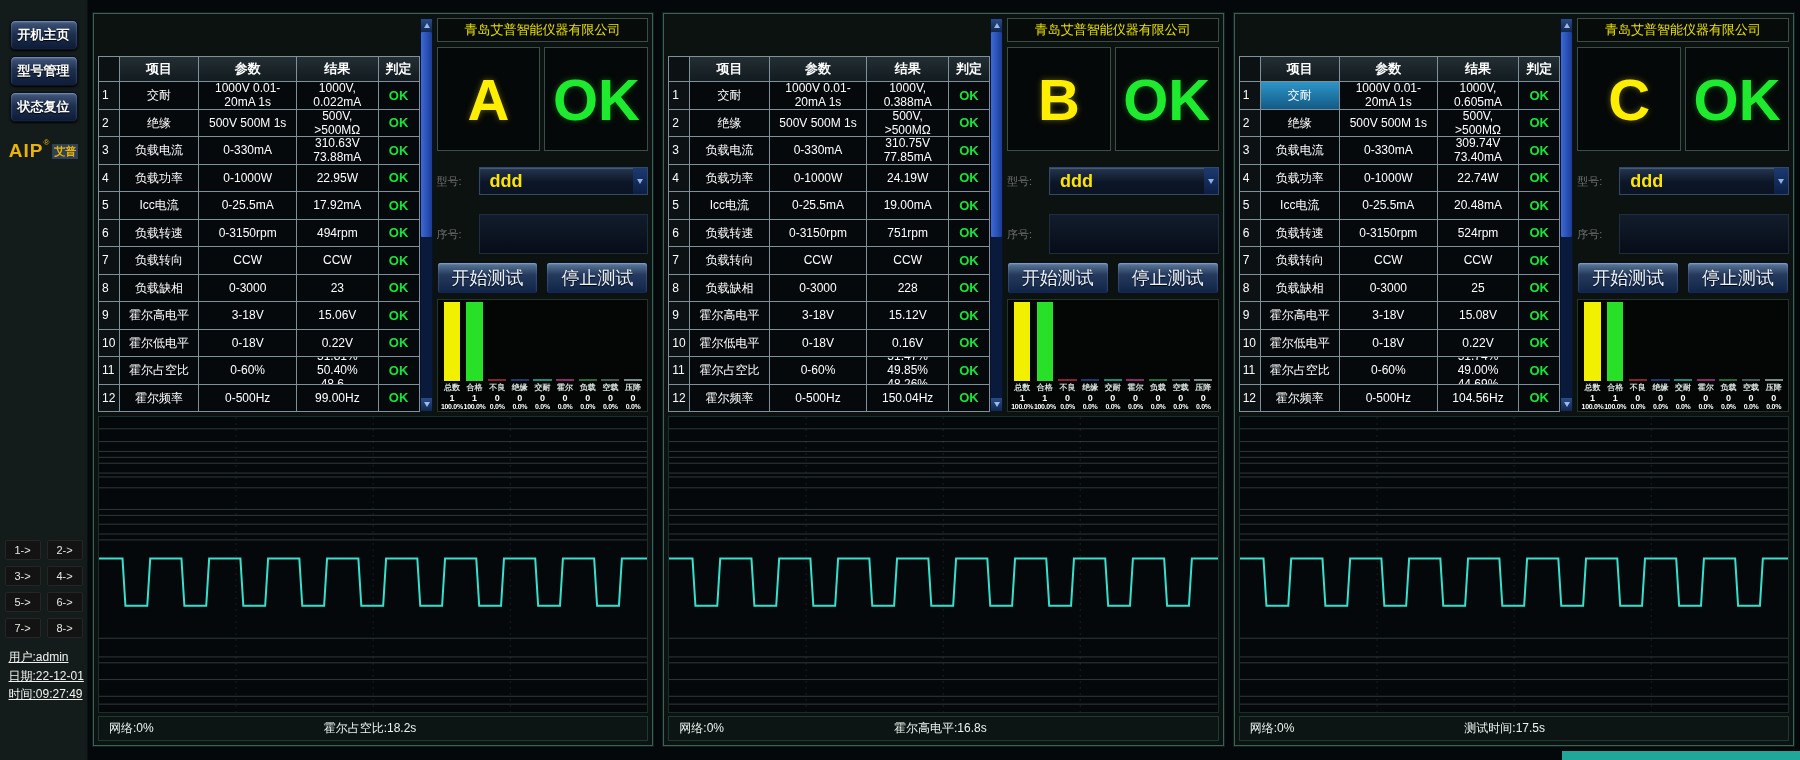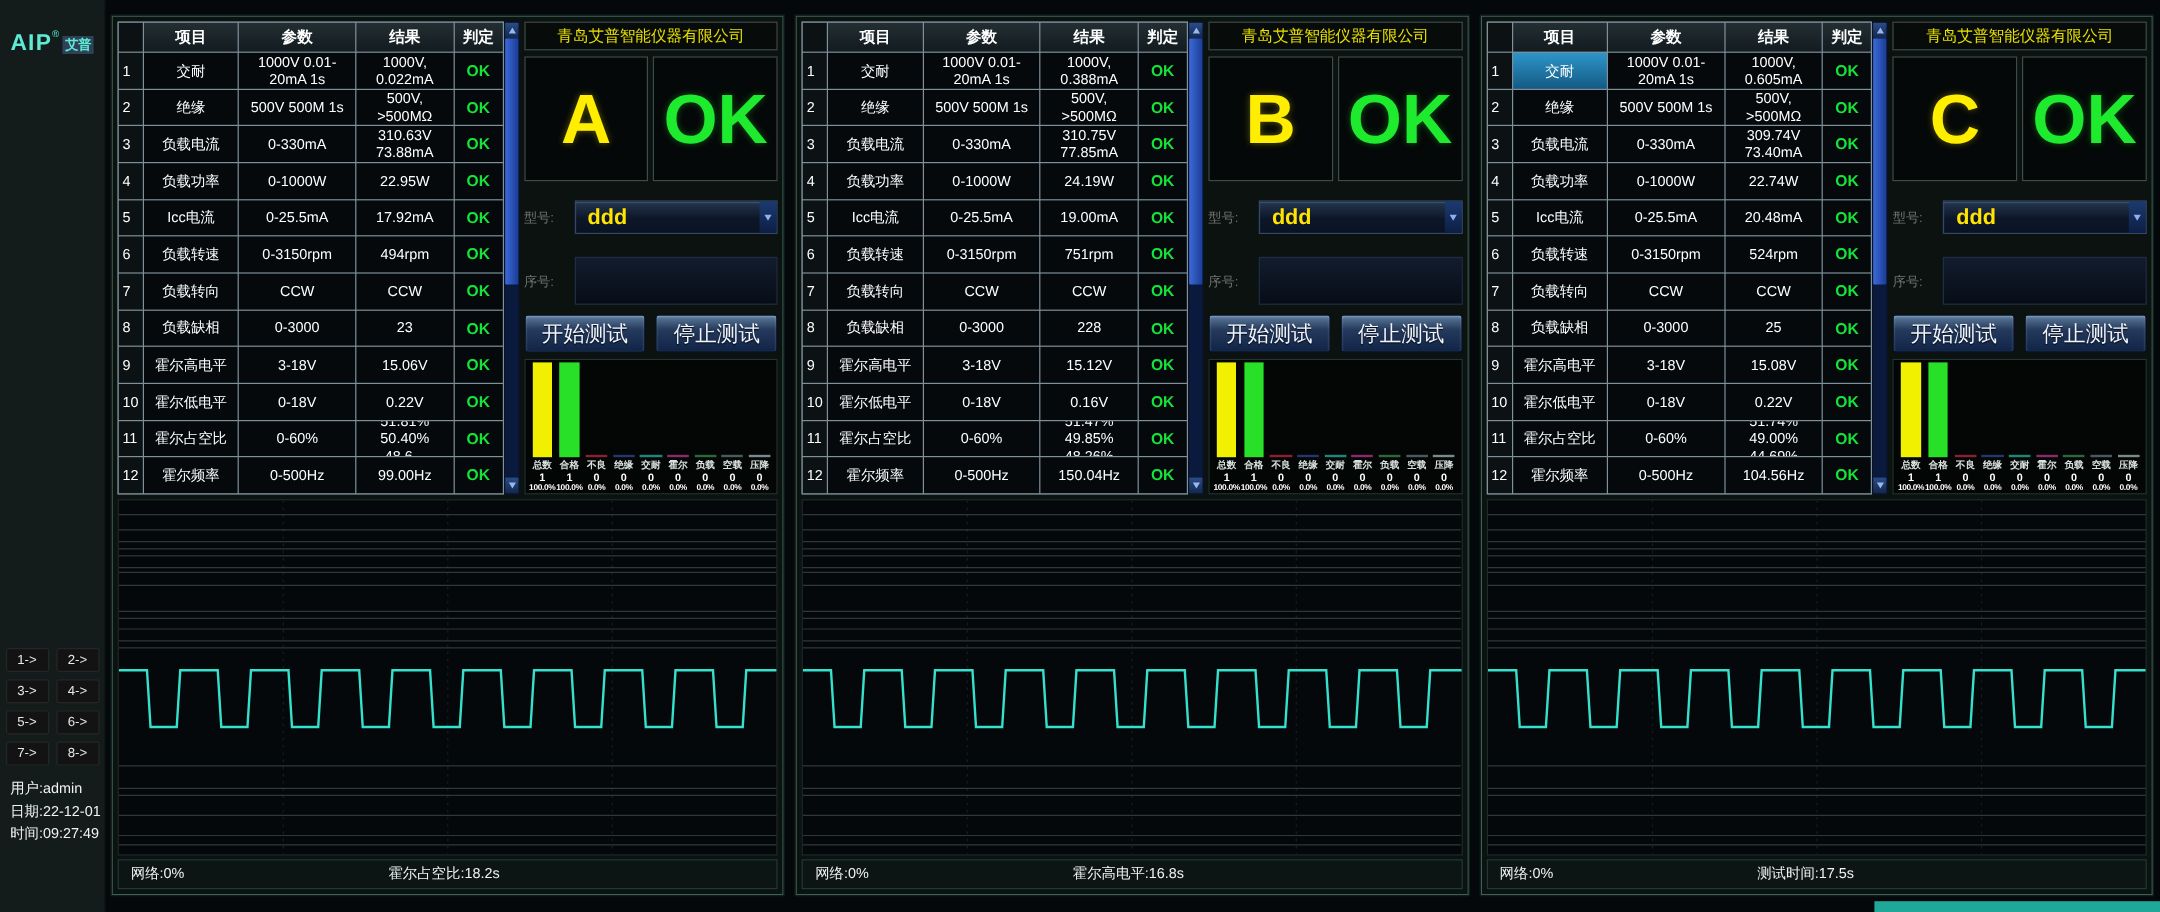--- a/index.html
+++ b/index.html
@@ -8,42 +8,42 @@
   .app { display:flex; width:1800px; height:760px; position:relative; }
 
   
   .sidebar { width:88px; height:760px; background:#131c1a; border-right:1px solid #0a100f;
     display:flex; flex-direction:column; align-items:center; padding:14px 0 10px; }
   .nav-btn { width:68px; height:30px; margin:6px 0; border-radius:5px; cursor:pointer;
     background:linear-gradient(180deg,#45597b 0%,#1d3050 45%,#0d1b36 100%);
     border:1px solid #090f1d; color:#fff; font-size:13px; font-weight:bold;
     box-shadow:inset 0 1px 2px rgba(170,200,255,.55), 0 1px 2px #000;
     text-shadow:0 1px 1px #000; display:flex; align-items:center; justify-content:center; }
-  .logo { margin-top:12px; color:#5eead4; display:flex; align-items:flex-start; }
+  .logo { margin-top:12px; color:#eab308; display:flex; align-items:flex-start; }
   .logo-main { font-size:19px; font-weight:bold; letter-spacing:1px; }
   .logo-reg { font-size:8px; margin-top:-2px; }
   .logo-cn { font-size:11px; font-weight:bold; margin:4px 0 0 3px; background:#2e4156; padding:0 2px; }
   .side-spacer { flex:1; }
   .quick-grid { display:grid; grid-template-columns:36px 36px; gap:6px; margin-bottom:10px; }
   .quick-btn { width:36px; height:20px; background:#131313; border:1px solid #262626; border-radius:2px;
     color:#e8e8e8; font-size:11px; display:flex; align-items:center; justify-content:center; cursor:pointer; }
-  .user-info { width:82px; font-size:12px; line-height:1.55; color:#f2f2f2; padding-left:6px; margin-bottom:46px; }
+  .user-info { width:82px; font-size:12px; line-height:1.55; color:#f2f2f2; padding-left:6px; margin-bottom:46px;text-decoration:underline; }
 
   
   .panels { flex:1; display:flex; gap:10px; padding:13px 6px 14px 5px; }
   .panel { flex:1 1 0; min-width:0; display:flex; flex-direction:column;
     background:#0b1210; border:1px solid #3a6156; outline:1px solid #101d1a; }
   .panel-top { height:402px; display:flex; gap:4px; padding:4px; }
 
   
   .table-wrap { flex:1.58; display:flex; min-width:0; }
   .grid-table { flex:1; display:grid; min-width:0;
     grid-template-columns:20px 1.05fr 1.3fr 1.08fr 40px;
     grid-template-rows:24px repeat(12,1fr);
-    gap:1px; background:#7e909a; border:1px solid #7e909a; }
+    gap:1px; background:#7e909a; border:1px solid #7e909a;margin-top:38px; }
   .cell { background:#06090c; display:flex; align-items:center; justify-content:center;
     text-align:center; font-size:12px; line-height:1.18; padding:1px 2px; overflow:hidden; }
   .hcell { background:linear-gradient(180deg,#232e33,#121b1f); font-weight:bold; font-size:13px; }
   .ncell { background:#0c1114; justify-content:flex-start; padding-left:3px; font-size:12px; }
   .okcell { color:#15e438; font-weight:bold; font-size:13px; }
   .cell.selected { background:linear-gradient(180deg,#2e95c9,#135a84); }
 
   
   .vscroll { width:13px; display:flex; flex-direction:column; background:#0a1a3c; border:1px solid #0a1226; }
   .sb-arrow { height:13px; background:linear-gradient(180deg,#2a4c86,#12284e); position:relative; cursor:pointer; }
@@ -102,20 +102,25 @@
   .status-bar .ttime { margin-left:31%; }
 
   .bottom-accent { position:absolute; right:0; bottom:0; width:238px; height:9px; background:#1fa89a; }
 </style>
 </head>
 <body>
 
 <div class="app">
 
   <aside class="sidebar">
+    <div id="nav-buttons">
+        <div class="nav-btn">开机主页</div>
+        <div class="nav-btn">型号管理</div>
+        <div class="nav-btn">状态复位</div>
+      </div>
     <div class="logo">
       <span class="logo-main">AIP</span>
         <span class="logo-reg">®</span>
       <span class="logo-cn">艾普</span>
     </div>
     <div class="side-spacer"></div>
     <div id="quick-buttons" class="quick-grid">
         <div class="quick-btn">1-&gt;</div>
         <div class="quick-btn">2-&gt;</div>
         <div class="quick-btn">3-&gt;</div>

